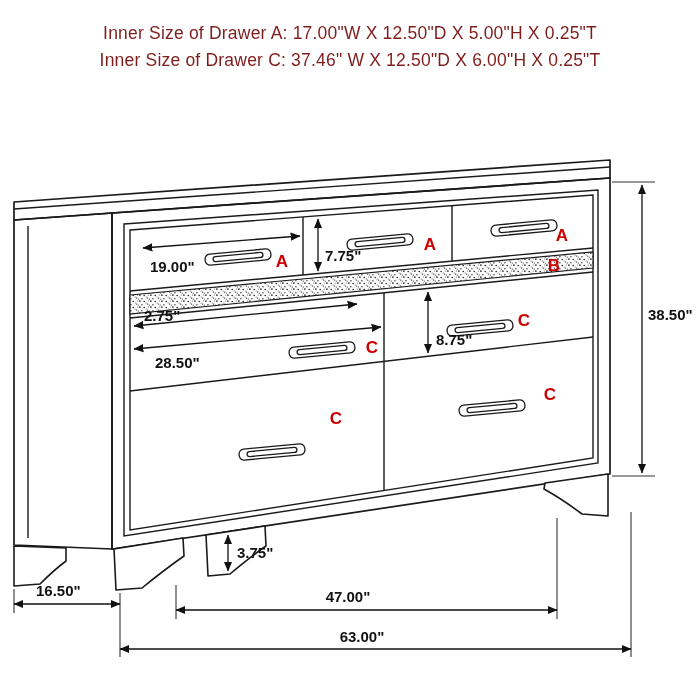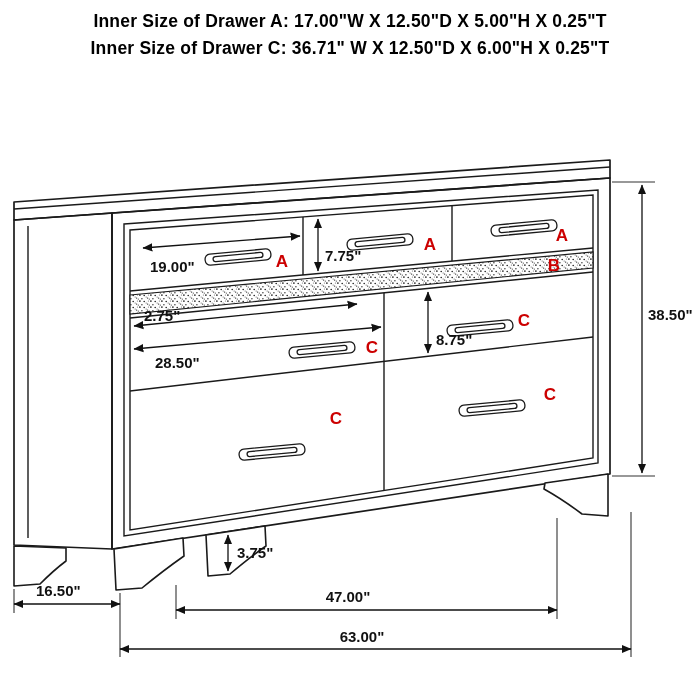--- a/index.html
+++ b/index.html
@@ -2,44 +2,44 @@
 <html><head>
 <meta charset="utf-8">
 <style>
   * { margin:0; padding:0; box-sizing:border-box; }
   html,body { background:#ffffff; }
   .page {
     position:relative; width:700px; height:700px; background:#fff;
     font-family:"Liberation Sans", sans-serif; overflow:hidden;
   }
   .spec-header {
-    position:absolute; top:8px; left:0; width:100%;
-    text-align:center; font-weight:700; font-size:17.5px; line-height:27px;
-    color:#000000; letter-spacing:0.2px;
+    position:absolute; top:20px; left:0; width:100%;
+    text-align:center; font-weight:400; font-size:17.5px; line-height:27px;
+    color:#7f1d1d; letter-spacing:0.2px;
   }
   .diagram-svg { position:absolute; left:0; top:0; }
   .ln  { fill:none; stroke:#1a1a1a; stroke-width:1.7; stroke-linejoin:round; }
   .ln2 { fill:none; stroke:#1a1a1a; stroke-width:1.4; }
   .band { stroke:#1a1a1a; stroke-width:1.2; }
   .handle-outer, .handle-inner { fill:#fff; stroke:#1a1a1a; stroke-width:1.3; }
   .foot { fill:#fff; stroke:#1a1a1a; stroke-width:1.6; stroke-linejoin:round; }
   .dim { stroke:#111; stroke-width:1.3; fill:none; }
   .ext { stroke:#333; stroke-width:1.1; fill:none; }
   .dim-label { font-family:"Liberation Sans", sans-serif; font-weight:700; font-size:15px; fill:#111; }
   .dim-label.mid { text-anchor:middle; }
   .drawer-letter { font-family:"Liberation Sans", sans-serif; font-weight:700; font-size:17px; text-anchor:middle; }
 </style>
 </head>
 <body>
 
 <div class="page">
 
   <div class="spec-header">
     <div>Inner Size of Drawer A: 17.00"W X 12.50"D X 5.00"H X 0.25"T</div>
-    <div>Inner Size of Drawer C: 36.71" W X 12.50"D X 6.00"H X 0.25"T</div>
+    <div>Inner Size of Drawer C: 37.46" W X 12.50"D X 6.00"H X 0.25"T</div>
   </div>
 
   <svg class="diagram-svg" width="700" height="700" viewBox="0 0 700 700" xmlns="http://www.w3.org/2000/svg">
 
     <defs>
       <marker id="arrE" viewBox="0 0 10 10" refX="9" refY="5" markerWidth="8" markerHeight="8" orient="auto">
         <path d="M0,1 L9.5,5 L0,9 Z" fill="#111"></path>
       </marker>
       <marker id="arrS" viewBox="0 0 10 10" refX="1" refY="5" markerWidth="8" markerHeight="8" orient="auto">
         <path d="M10,1 L0.5,5 L10,9 Z" fill="#111"></path>

